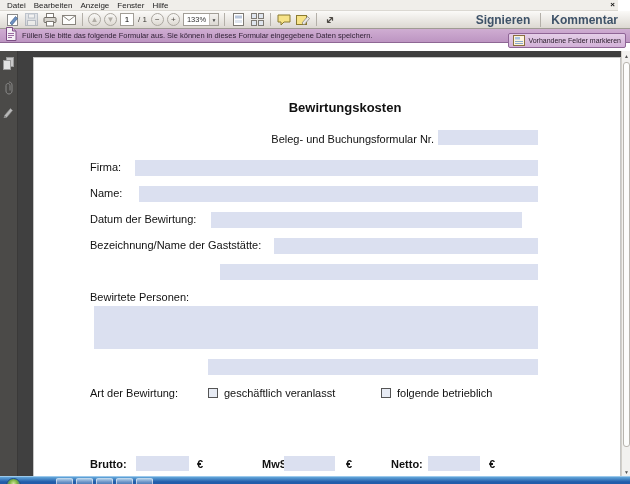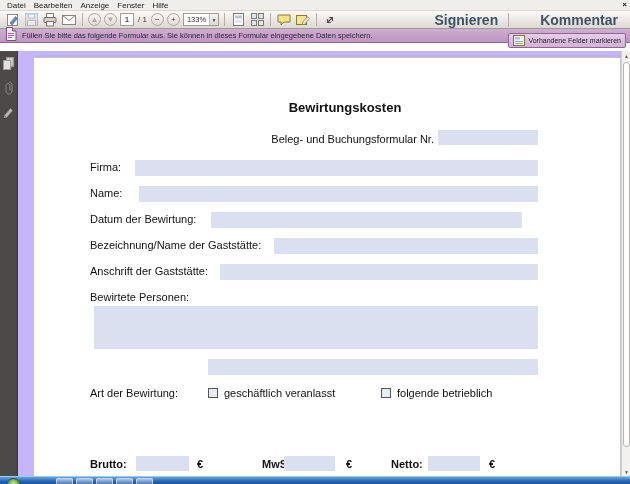--- a/index.html
+++ b/index.html
@@ -1,21 +1,21 @@
 <!DOCTYPE html>
 <html style="--field-bg: #dbe0f0; --formbar-bg: #cfadd2; --formbar-border: #8e6794; --sidebar-bg: #4b4a48; --taskbar-blue: #215caa; --accent-text: #3e5268;"><head>
 <meta charset="utf-8">
 <style>
   * { margin:0; padding:0; box-sizing:border-box; }
   html,body { font-family:"Liberation Sans", sans-serif; }
   .app { position:relative; width:630px; height:484px; overflow:hidden; background:#fff;
          -webkit-font-smoothing:antialiased; }
 
   
-  .menubar { position:absolute; top:0; left:0; right:0; height:11px; background:#f0eeea;
+  .menubar { position:absolute; top:0; left:0; right:12px; height:11px; background:#f0eeea;
              border-bottom:1px solid #dbd8d2; display:flex; align-items:center; padding-left:3px;
              font-size:8px; color:#1c1c1c; }
   .menu-item { padding:0 4px; cursor:default; }
   .menubar-close { position:absolute; right:3px; top:0; font-size:8px; font-weight:bold; color:#111; line-height:10px; }
 
   
   .toolbar { position:absolute; top:11px; left:0; right:0; height:18px;
              background:linear-gradient(#fbfaf8,#dcd8d2); border-bottom:1px solid #9f9b94;
              display:flex; align-items:center; padding:0 4px; gap:3px; }
   .tb-sep { width:1px; height:13px; background:#b3afa8; margin:0 2px; flex:0 0 auto; }
@@ -26,35 +26,35 @@
                 justify-content:center; font-size:8px; color:#4c4843; line-height:1; flex:0 0 auto; }
   .circle-btn.disabled { color:#b0aca5; }
   .page-input { width:14px; height:13px; border:1px solid #a29e97; background:#fff; font-size:8px;
                 text-align:center; font-family:"Liberation Sans",sans-serif; padding:0; }
   .page-total { font-size:8px; color:#3c3934; margin:0 1px; }
   .zoom-box { display:flex; align-items:center; height:13px; border:1px solid #a29e97; background:#fff; flex:0 0 auto; }
   .zoom-val { font-size:7.5px; color:#333; padding:0 3px; }
   .zoom-caret { width:9px; height:100%; border-left:1px solid #c4c0ba; background:linear-gradient(#f4f3f1,#dcd8d2);
                 display:flex; align-items:center; justify-content:center; font-size:5px; color:#444; }
   .tb-right { margin-left:auto; display:flex; align-items:center; height:100%; }
-  .tb-text-btn { font-size:14px; font-weight:bold; color:var(--accent-text,#3e5268); padding:0 8px;margin-left:21px; }
+  .tb-text-btn { font-size:12px; font-weight:bold; color:var(--accent-text,#3e5268); padding:0 8px; }
   .tb-right .tb-sep { height:14px; }
 
   
   .formbar { position:absolute; top:29px; left:0; right:0; height:14px;
              background:linear-gradient(var(--formbar-bg,#cfadd2),#bd95c2);
              border-bottom:1px solid var(--formbar-border,#8e6794);
              display:flex; align-items:center; padding:0 5px; }
   .formbar-msg { font-size:7.5px; color:#2c1e31; margin-left:5px; }
   .formbar-btn { position:absolute; right:4px; top:4px; height:15px; display:flex; align-items:center; gap:3px;
                  background:linear-gradient(#e5cfe8,#d2b1d7); border:1px solid #8f6596; border-radius:2px;
                  padding:0 4px; font-size:7px; color:#241726; }
 
   
-  .main { position:absolute; top:51px; left:0; right:0; bottom:8px; background:#c4b5fd; }
+  .main { position:absolute; top:51px; left:0; right:0; bottom:8px; background:#404040; }
   .sidebar { position:absolute; left:0; top:0; bottom:0; width:18px; background:var(--sidebar-bg,#4b4a48);
              border-right:1px solid #3a3938; display:flex; flex-direction:column; align-items:center;
              padding-top:5px; gap:9px; }
   .side-btn { width:14px; height:15px; display:flex; align-items:center; justify-content:center; }
 
   .page { position:absolute; left:33px; top:6px; width:588px; bottom:0; background:#fff;
           border:1px solid #c6c6c5; border-bottom:none; box-shadow:2px 0 3px rgba(0,0,0,.12); }
 
   
   .scrollbar { position:absolute; right:0; top:0; bottom:0; width:9px; background:#f2f1ef;
@@ -236,21 +236,20 @@
 
         <span class="lbl" style="top:129px; left:56px;">Name:</span>
         <input class="field" style="left: 105px; top: 128px; width: 399px; height: 16px;" value="">
 
         <span class="lbl" style="top:155px; left:56px;">Datum der Bewirtung:</span>
         <input class="field" style="left: 177px; top: 154px; width: 311px; height: 16px;" value="">
 
         <span class="lbl" style="top:181px; left:56px;">Bezeichnung/Name der Gaststätte:</span>
         <input class="field" style="left: 240px; top: 180px; width: 264px; height: 16px;" value="">
 
-        <span class="lbl" style="top:207px; left:56px;">Anschrift der Gaststätte:</span>
         <input class="field" style="left: 186px; top: 206px; width: 318px; height: 16px;" value="">
 
         <span class="lbl" style="top:233px; left:56px;">Bewirtete Personen:</span>
         <textarea class="field" style="left: 60px; top: 248px; width: 444px; height: 43px; resize: none;" value=""></textarea>
 
         <input class="field" style="left: 174px; top: 301px; width: 330px; height: 16px;" value="">
 
         <span class="lbl" style="top:329px; left:56px;">Art der Bewirtung:</span>
         <span class="cb" style="left:174px; top:330px;"></span>
         <span class="lbl" style="top:329px; left:190px;">geschäftlich veranlasst</span>

